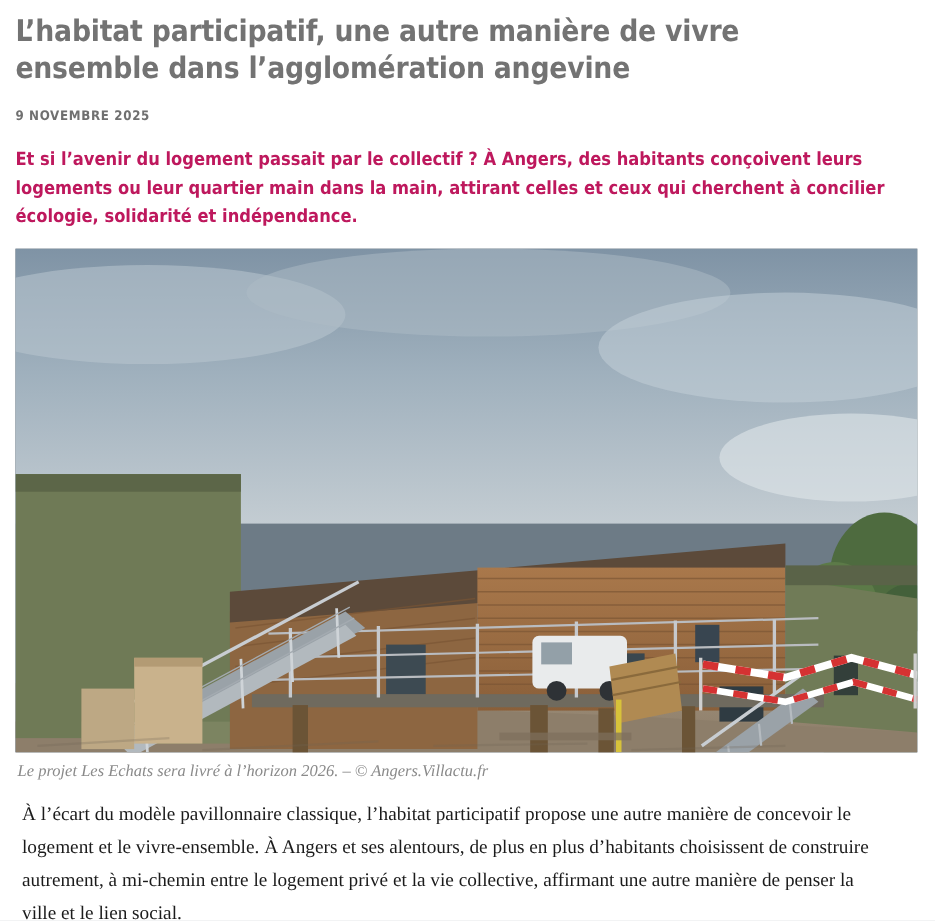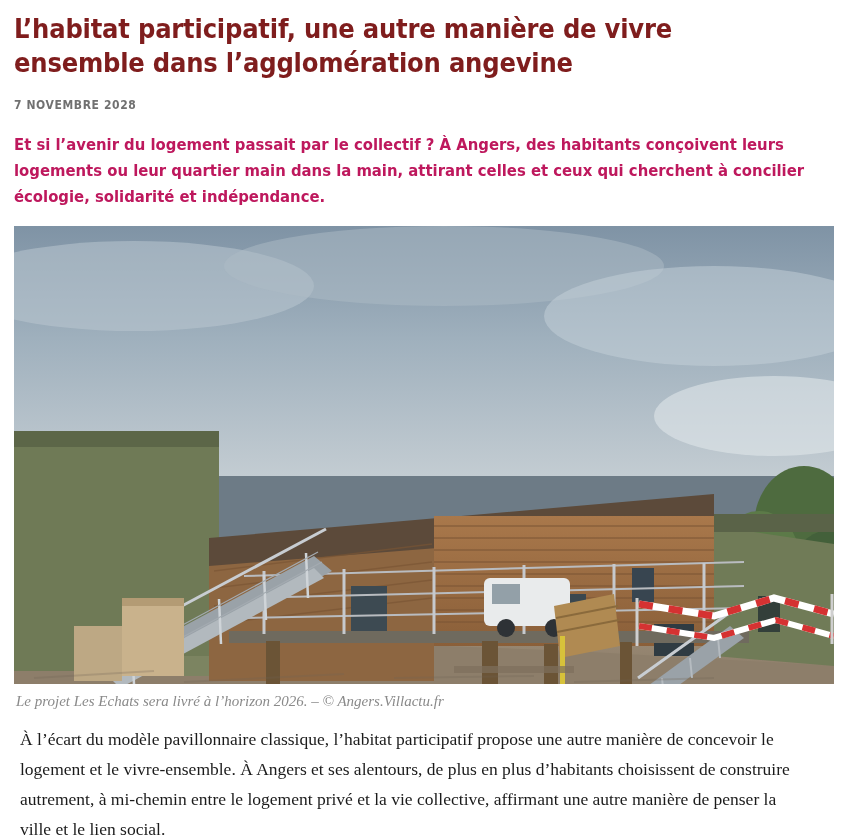--- a/index.html
+++ b/index.html
@@ -17,21 +17,21 @@
   .article {
     width: 850px;
     box-sizing: border-box;
     padding: 12px 14px 0 14px;
   }
   .headline {
     font-family: "DejaVu Sans Condensed", "Liberation Sans", sans-serif;
     font-size: 27px;
     line-height: 34px;
     font-weight: bold;
-    color: #7f1d1d;
+    color: #737373;
     letter-spacing: -0.2px;
     margin: 0 0 18px 0;
     max-width: 760px;
   }
   .date {
     font-family: "DejaVu Sans Condensed", "Liberation Sans", sans-serif;
     font-size: 12px;
     letter-spacing: 0.6px;
     color: #707070;
     font-weight: bold;
@@ -74,21 +74,21 @@
     max-width: 790px;
   }
 </style>
 </head>
 <body>
 
 <div class="article">
 
   <h1 class="headline">L’habitat participatif, une autre manière de vivre ensemble dans l’agglomération angevine</h1>
 
-  <div class="date">7 NOVEMBRE 2028</div>
+  <div class="date">9 NOVEMBRE 2025</div>
 
   <p class="standfirst">Et si l’avenir du logement passait par le collectif ? À Angers, des habitants conçoivent leurs logements ou leur quartier main dans la main, attirant celles et ceux qui cherchent à concilier écologie, solidarité et indépendance.</p>
 
   <figure class="figure">
     <div class="photo">
       <svg width="820" height="458" viewBox="0 0 820 458" role="img" aria-label="photo">
         <defs>
           <linearGradient id="sky" x1="0" y1="0" x2="0" y2="1">
             <stop offset="0%" stop-color="#7f93a5"></stop>
             <stop offset="45%" stop-color="#9fb0bd"></stop>

